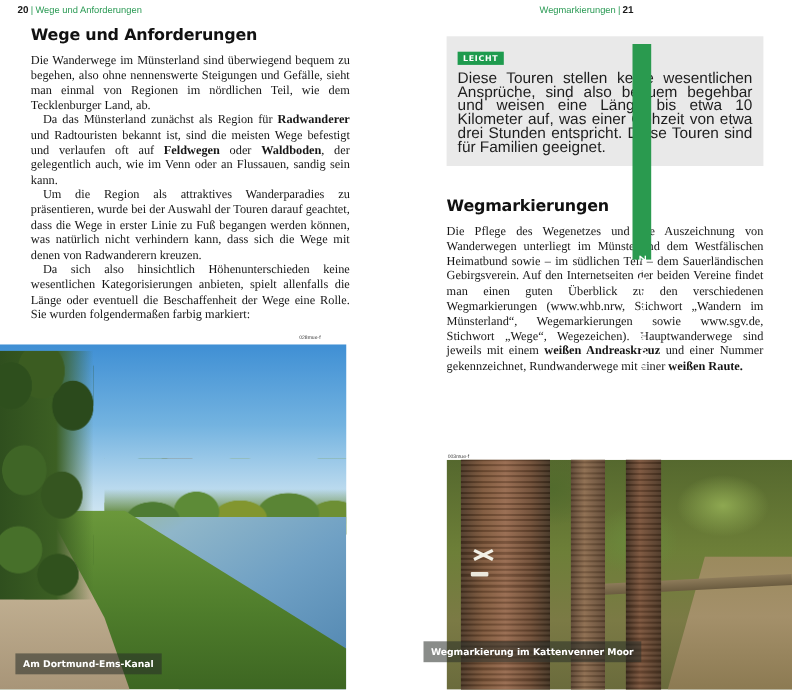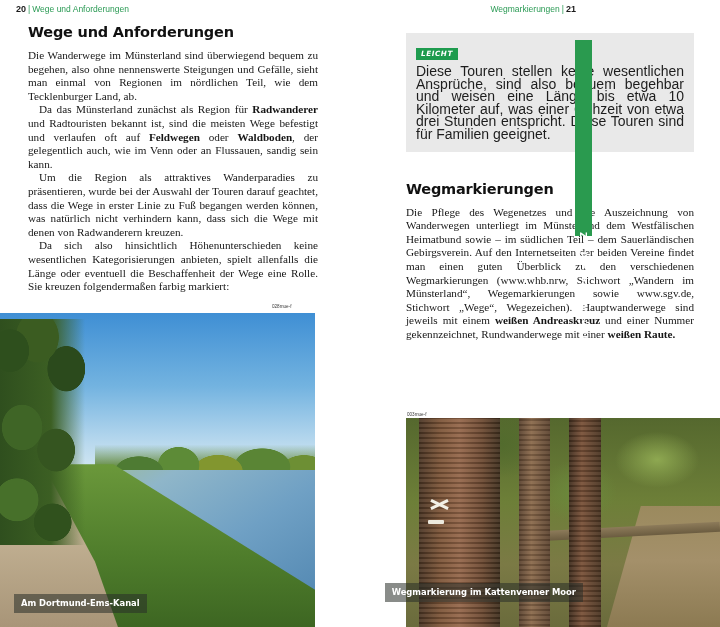--- a/index.html
+++ b/index.html
@@ -99,21 +99,20 @@
   .badge {
     display: inline-block;
     color: #ffffff;
     font-family: "DejaVu Sans", sans-serif;
     font-size: 7.2px;
     font-weight: bold;
     letter-spacing: 0.6px;
     padding: 2px 5px 2px 5px;
     margin-bottom: 5px;
     line-height: 8px;
-    font-style: italic;
   }
   .badge.leicht { background: #1e9b4e; }
   .badge.mittel { background: #e8b32b; }
   .infobox p {
     font-family: "Liberation Sans", sans-serif;
     font-size: 14px;
     line-height: 12.6px;
     color: #1d1d1d;
     margin: 0;
     text-align: justify;
@@ -312,21 +311,21 @@
 
   <div class="col-left">
     <h1 class="sec-title">Wege und Anforderungen</h1>
 
     <p class="body">Die Wanderwege im Münsterland sind überwiegend bequem zu begehen, also ohne nennenswerte Steigungen und Gefälle, sieht man einmal von Regionen im nördlichen Teil, wie dem Tecklenburger Land, ab.</p>
 
     <p class="body">Da das Münsterland zunächst als Region für <b>Radwanderer</b> und Radtouristen bekannt ist, sind die meisten Wege befestigt und verlaufen oft auf <b>Feldwegen</b> oder <b>Waldboden</b>, der gelegentlich auch, wie im Venn oder an Flussauen, sandig sein kann.</p>
 
     <p class="body">Um die Region als attraktives Wanderparadies zu präsentieren, wurde bei der Auswahl der Touren darauf geachtet, dass die Wege in erster Linie zu Fuß begangen werden können, was natürlich nicht verhindern kann, dass sich die Wege mit denen von Radwanderern kreuzen.</p>
 
-    <p class="body">Da sich also hinsichtlich Höhenunterschieden keine wesentlichen Kategorisierungen anbieten, spielt allenfalls die Länge oder eventuell die Beschaffenheit der Wege eine Rolle. Sie kreuzen folgendermaßen farbig markiert:</p>
+    <p class="body">Da sich also hinsichtlich Höhenunterschieden keine wesentlichen Kategorisierungen anbieten, spielt allenfalls die Länge oder eventuell die Beschaffenheit der Wege eine Rolle. Sie wurden folgendermaßen farbig markiert:</p>
   </div>
 
   <div class="col-right">
 
     <div class="infobox first">
       <div class="badge leicht">LEICHT</div>
       <p>Diese Touren stellen keine wesentlichen Ansprüche, sind also bequem begehbar und weisen  eine Länge bis etwa 10 Kilometer auf, was einer Gehzeit von etwa drei Stunden entspricht. Diese Touren sind für Familien geeignet.</p>
     </div>
 
     <div class="boxgap"></div>

